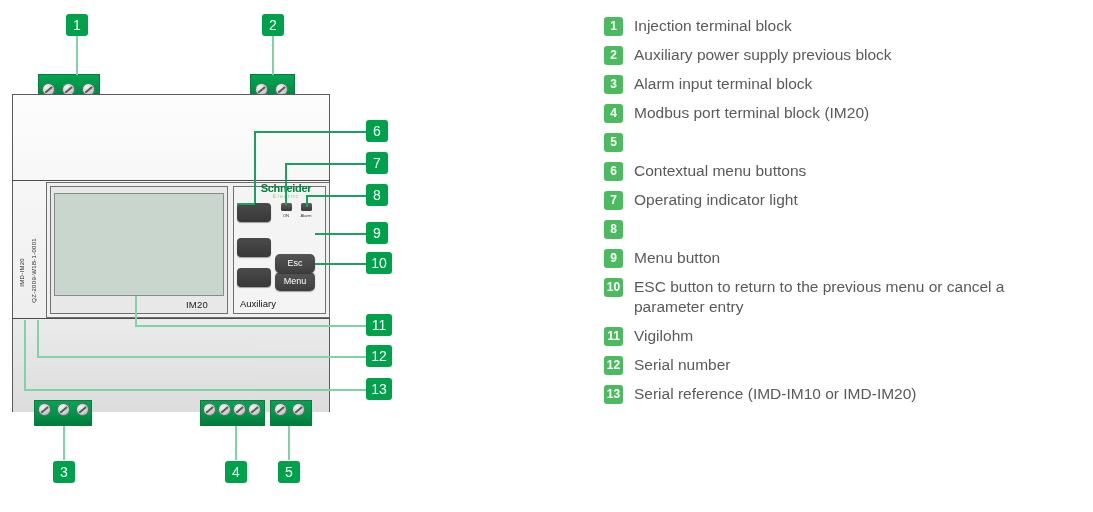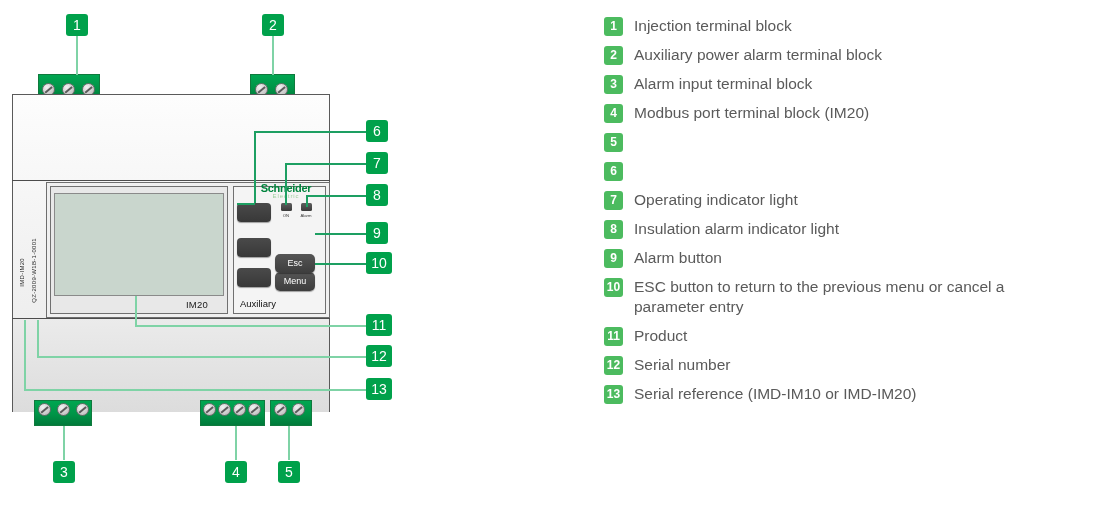--- a/index.html
+++ b/index.html
@@ -377,55 +377,55 @@
 </div>
 
 <div id="legend">
 
   <div class="legend-row">
     <div class="legend-badge">1</div>
     <div class="legend-text">Injection terminal block</div>
   </div>
   <div class="legend-row">
     <div class="legend-badge">2</div>
-    <div class="legend-text">Auxiliary power alarm terminal block</div>
+    <div class="legend-text">Auxiliary power supply previous block</div>
   </div>
   <div class="legend-row">
     <div class="legend-badge">3</div>
     <div class="legend-text">Alarm input terminal block</div>
   </div>
   <div class="legend-row">
     <div class="legend-badge">4</div>
     <div class="legend-text">Modbus port terminal block (IM20)</div>
   </div>
   <div class="legend-row">
     <div class="legend-badge">5</div>
   </div>
   <div class="legend-row">
     <div class="legend-badge">6</div>
+    <div class="legend-text">Contextual menu buttons</div>
   </div>
   <div class="legend-row">
     <div class="legend-badge">7</div>
     <div class="legend-text">Operating indicator light</div>
   </div>
   <div class="legend-row">
     <div class="legend-badge">8</div>
-    <div class="legend-text">Insulation alarm indicator light</div>
   </div>
   <div class="legend-row">
     <div class="legend-badge">9</div>
-    <div class="legend-text">Alarm button</div>
+    <div class="legend-text">Menu button</div>
   </div>
   <div class="legend-row">
     <div class="legend-badge">10</div>
     <div class="legend-text">ESC button to return to the previous menu or cancel a parameter entry</div>
   </div>
   <div class="legend-row">
     <div class="legend-badge">11</div>
-    <div class="legend-text">Product</div>
+    <div class="legend-text">Vigilohm</div>
   </div>
   <div class="legend-row">
     <div class="legend-badge">12</div>
     <div class="legend-text">Serial number</div>
   </div>
   <div class="legend-row">
     <div class="legend-badge">13</div>
     <div class="legend-text">Serial reference (IMD-IM10 or IMD-IM20)</div>
   </div>
 </div>

